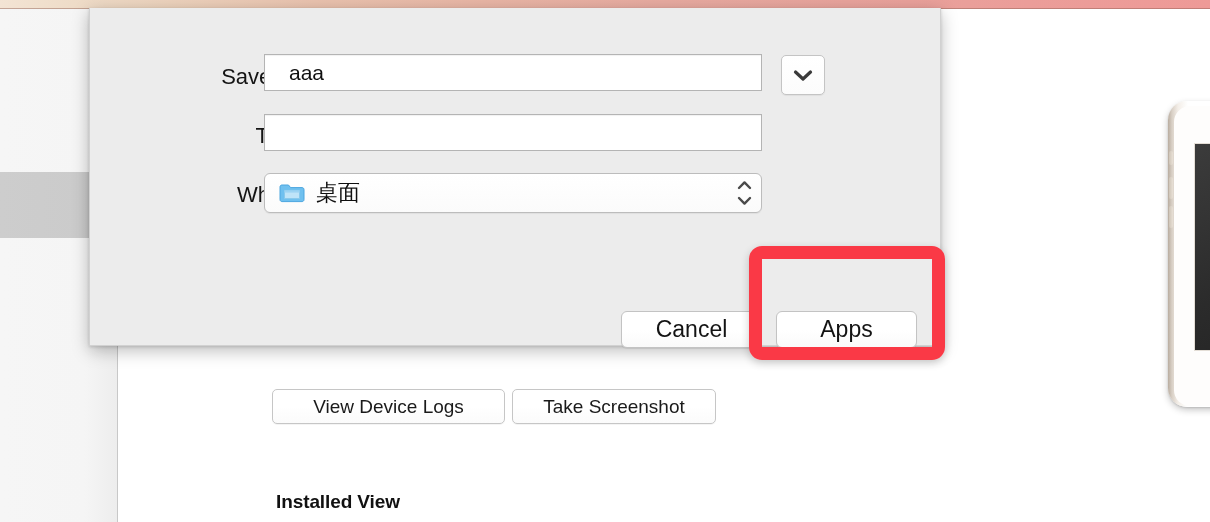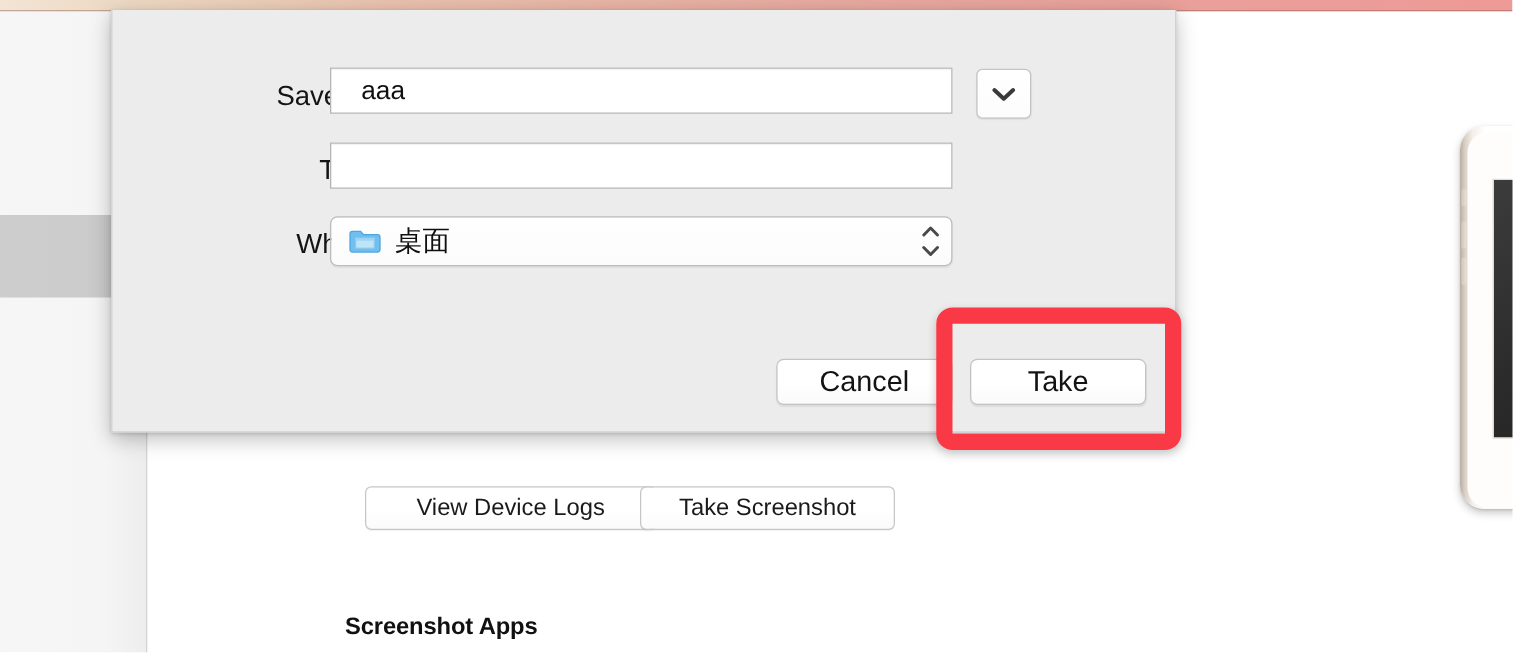--- a/index.html
+++ b/index.html
@@ -71,21 +71,21 @@
     font-family: "Liberation Sans", sans-serif;
     font-size: 19px;
     color: #1a1a1a;
     display: flex;
     align-items: center;
     justify-content: center;
     box-sizing: border-box;
     white-space: nowrap;
     cursor: default;
   }
-  #btn-view-device-logs { left: 174px; top: 380px; width: 233px; height: 35px; }
+  #btn-view-device-logs { left: 154px; top: 380px; width: 233px; height: 35px; }
   #btn-take-screenshot  { left: 394px; top: 380px; width: 204px; height: 35px; }
 
   #installed-apps-heading {
     position: absolute;
     left: 158px; top: 482px;
     font-size: 19px;
     font-weight: bold;
     color: #111111;
     letter-spacing: -0.1px;
   }
@@ -227,20 +227,21 @@
     border-radius: 6px;
     box-shadow: 0 1px 1px rgba(0,0,0,0.07);
     font-size: 23px;
     color: #131313;
     display: flex;
     align-items: center;
     justify-content: center;
     box-sizing: border-box;
     white-space: nowrap;
     cursor: default;
+    margin-top: 24px;
   }
   #btn-cancel { left: 531px; top: 279px; width: 141px; height: 37px; }
   #btn-save   { left: 686px; top: 279px; width: 141px; height: 37px; }
 
   
   #save-highlight-box {
     position: absolute;
     left: 749px; top: 246px;
     width: 196px; height: 114px;
     border: 13px solid #fa3946;
@@ -258,21 +259,21 @@
   <div id="sidebar">
     <div id="sidebar-row-selected"></div>
   </div>
 
   <div id="content-area">
 
     <div class="macbtn" id="btn-view-device-logs">View Device Logs</div>
 
     <div class="macbtn" id="btn-take-screenshot">Take Screenshot</div>
 
-    <div id="installed-apps-heading">Screenshot Apps</div>
+    <div id="installed-apps-heading">Installed View</div>
 
     <div id="device-preview">
       <div id="phone-body">
         <div id="phone-face">
 
           <div id="phone-screen"></div>
 
         </div>
         <div class="phone-side-btn" id="phone-btn-silent"></div>
         <div class="phone-side-btn" id="phone-btn-volup"></div>
@@ -316,17 +317,17 @@
         <path d="M2 8 L7.5 2.4 L13 8" fill="none" stroke="#4a4a4a" stroke-width="2.4" stroke-linecap="round" stroke-linejoin="round"></path>
       </svg>
       <svg width="15" height="11" viewBox="0 0 15 11" aria-hidden="true">
         <path d="M2 3 L7.5 8.6 L13 3" fill="none" stroke="#4a4a4a" stroke-width="2.4" stroke-linecap="round" stroke-linejoin="round"></path>
       </svg>
     </span>
   </div>
 
   <div class="dialog-btn" id="btn-cancel">Cancel</div>
 
-  <div class="dialog-btn" id="btn-save">Take</div>
+  <div class="dialog-btn" id="btn-save">Apps</div>
 
 </div>
 
 <div id="save-highlight-box"></div>
 
 </body></html>

